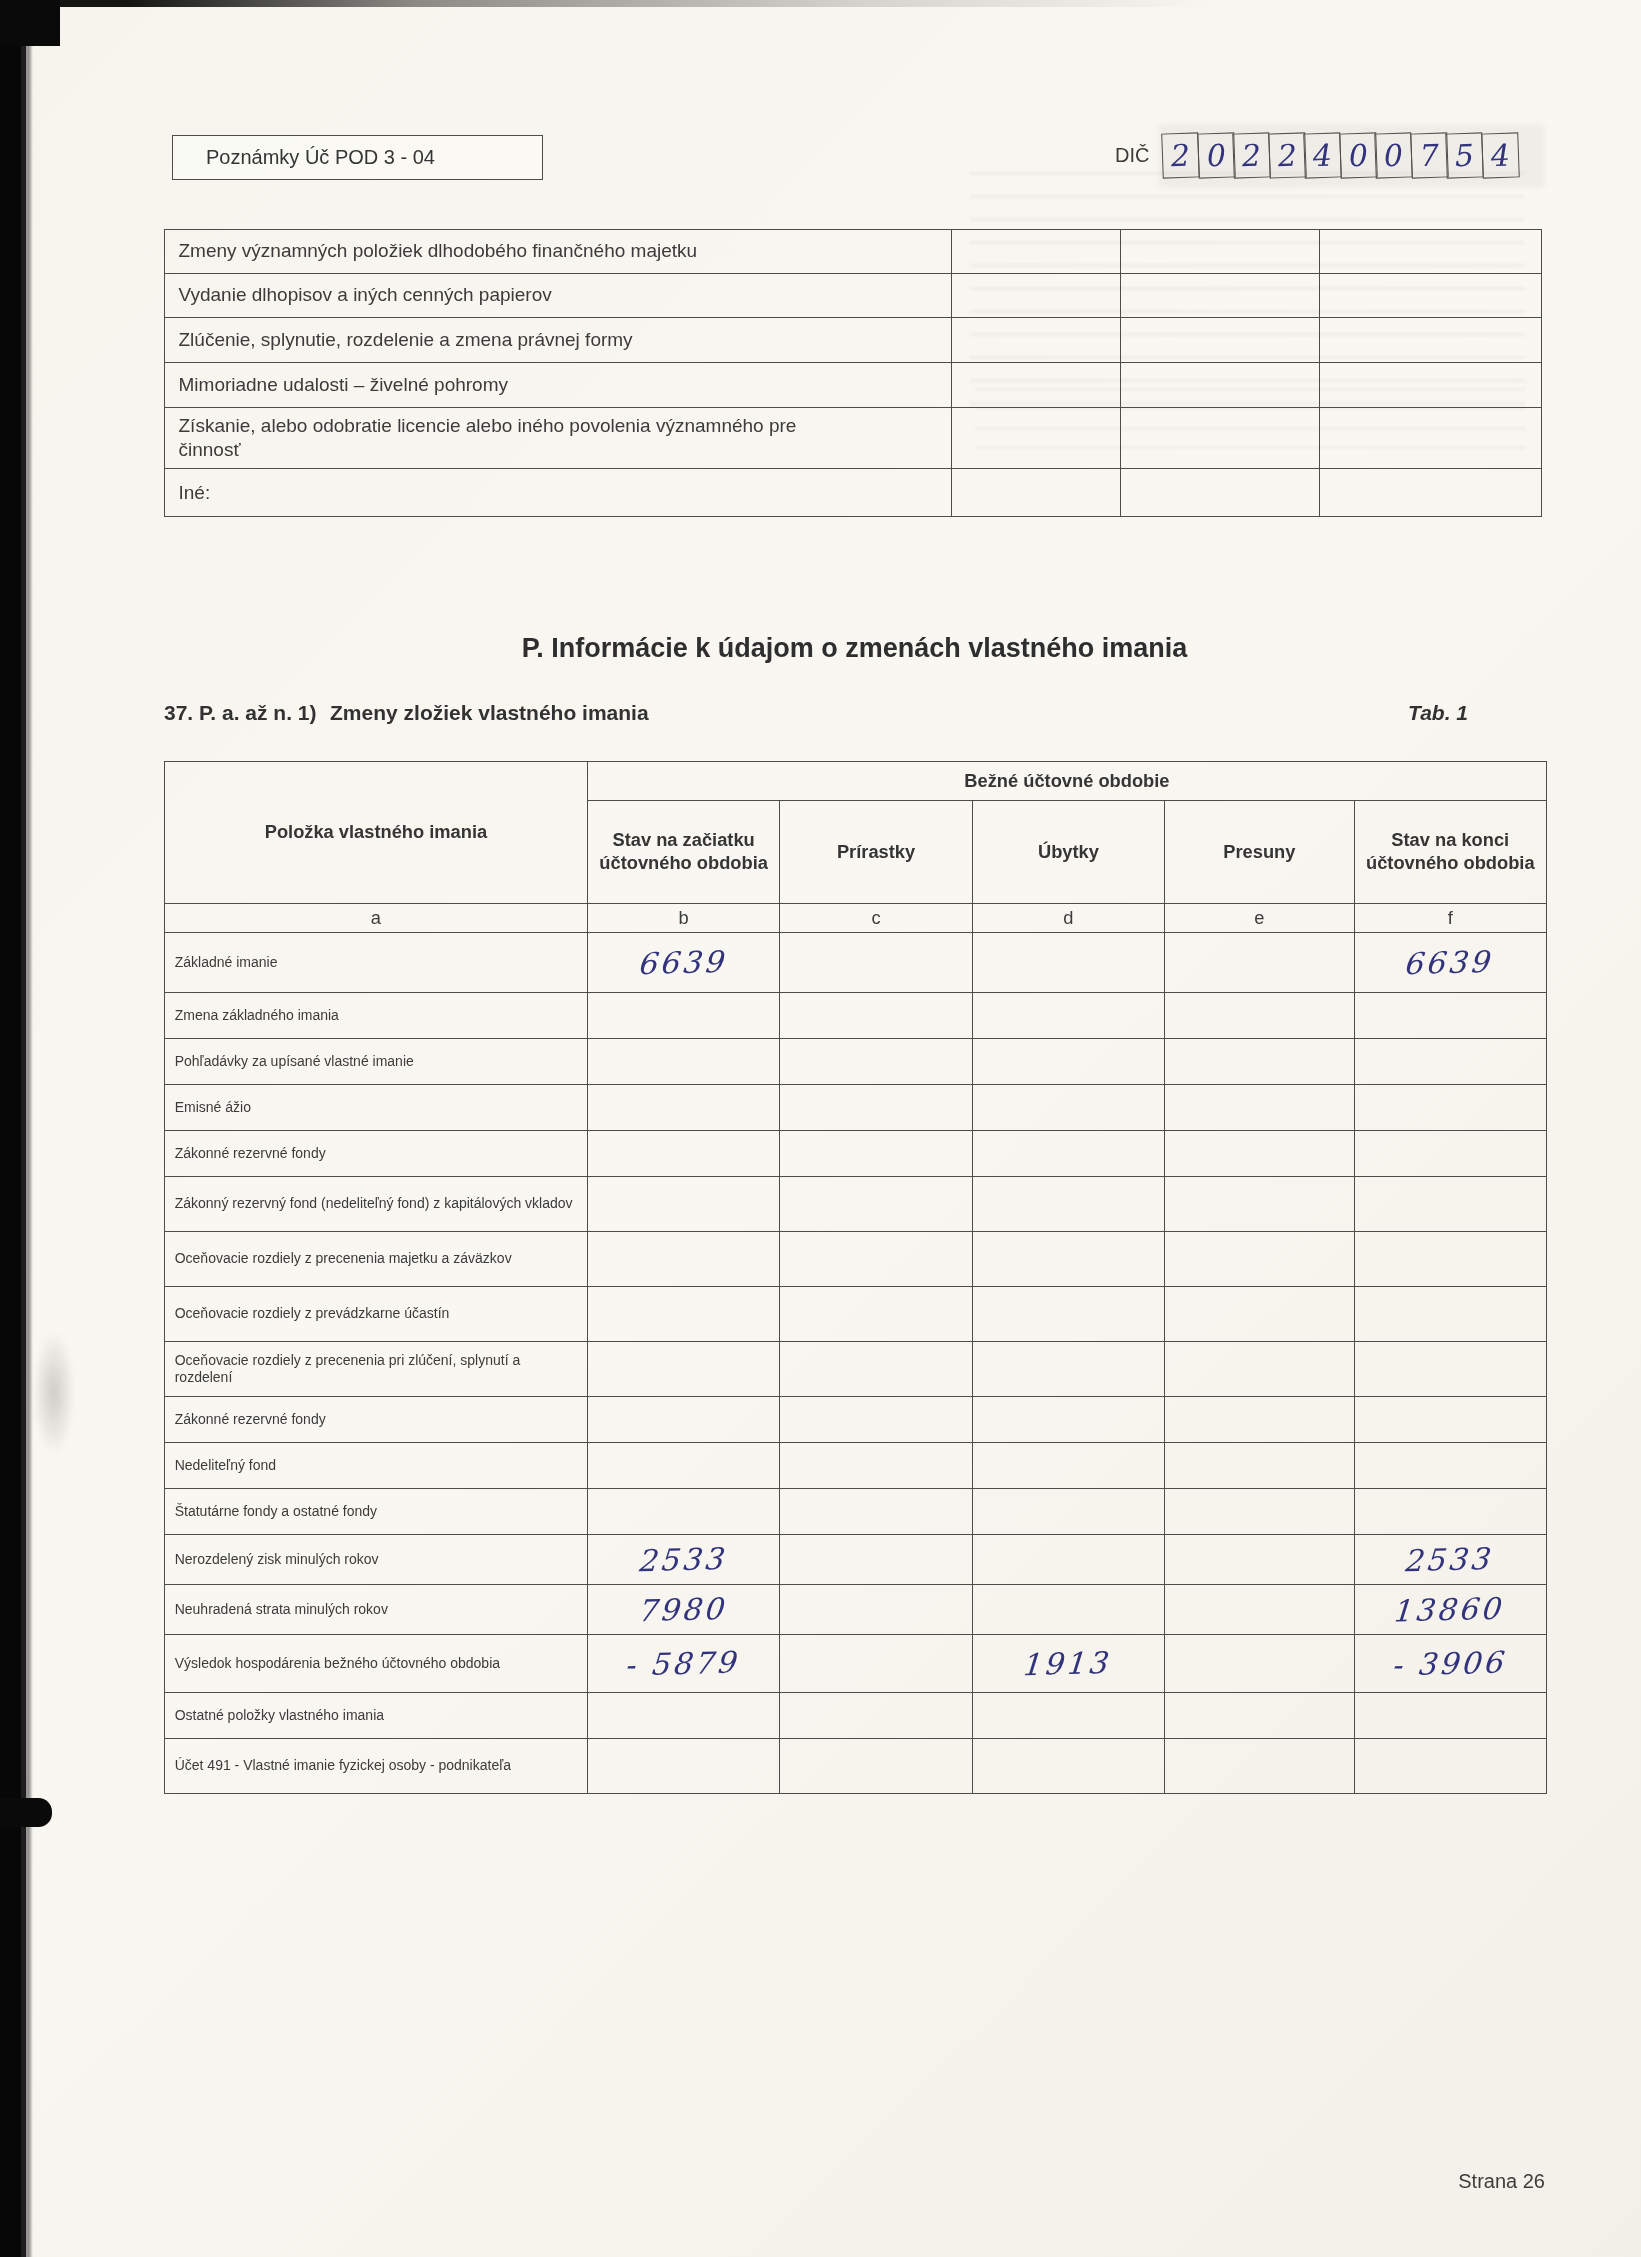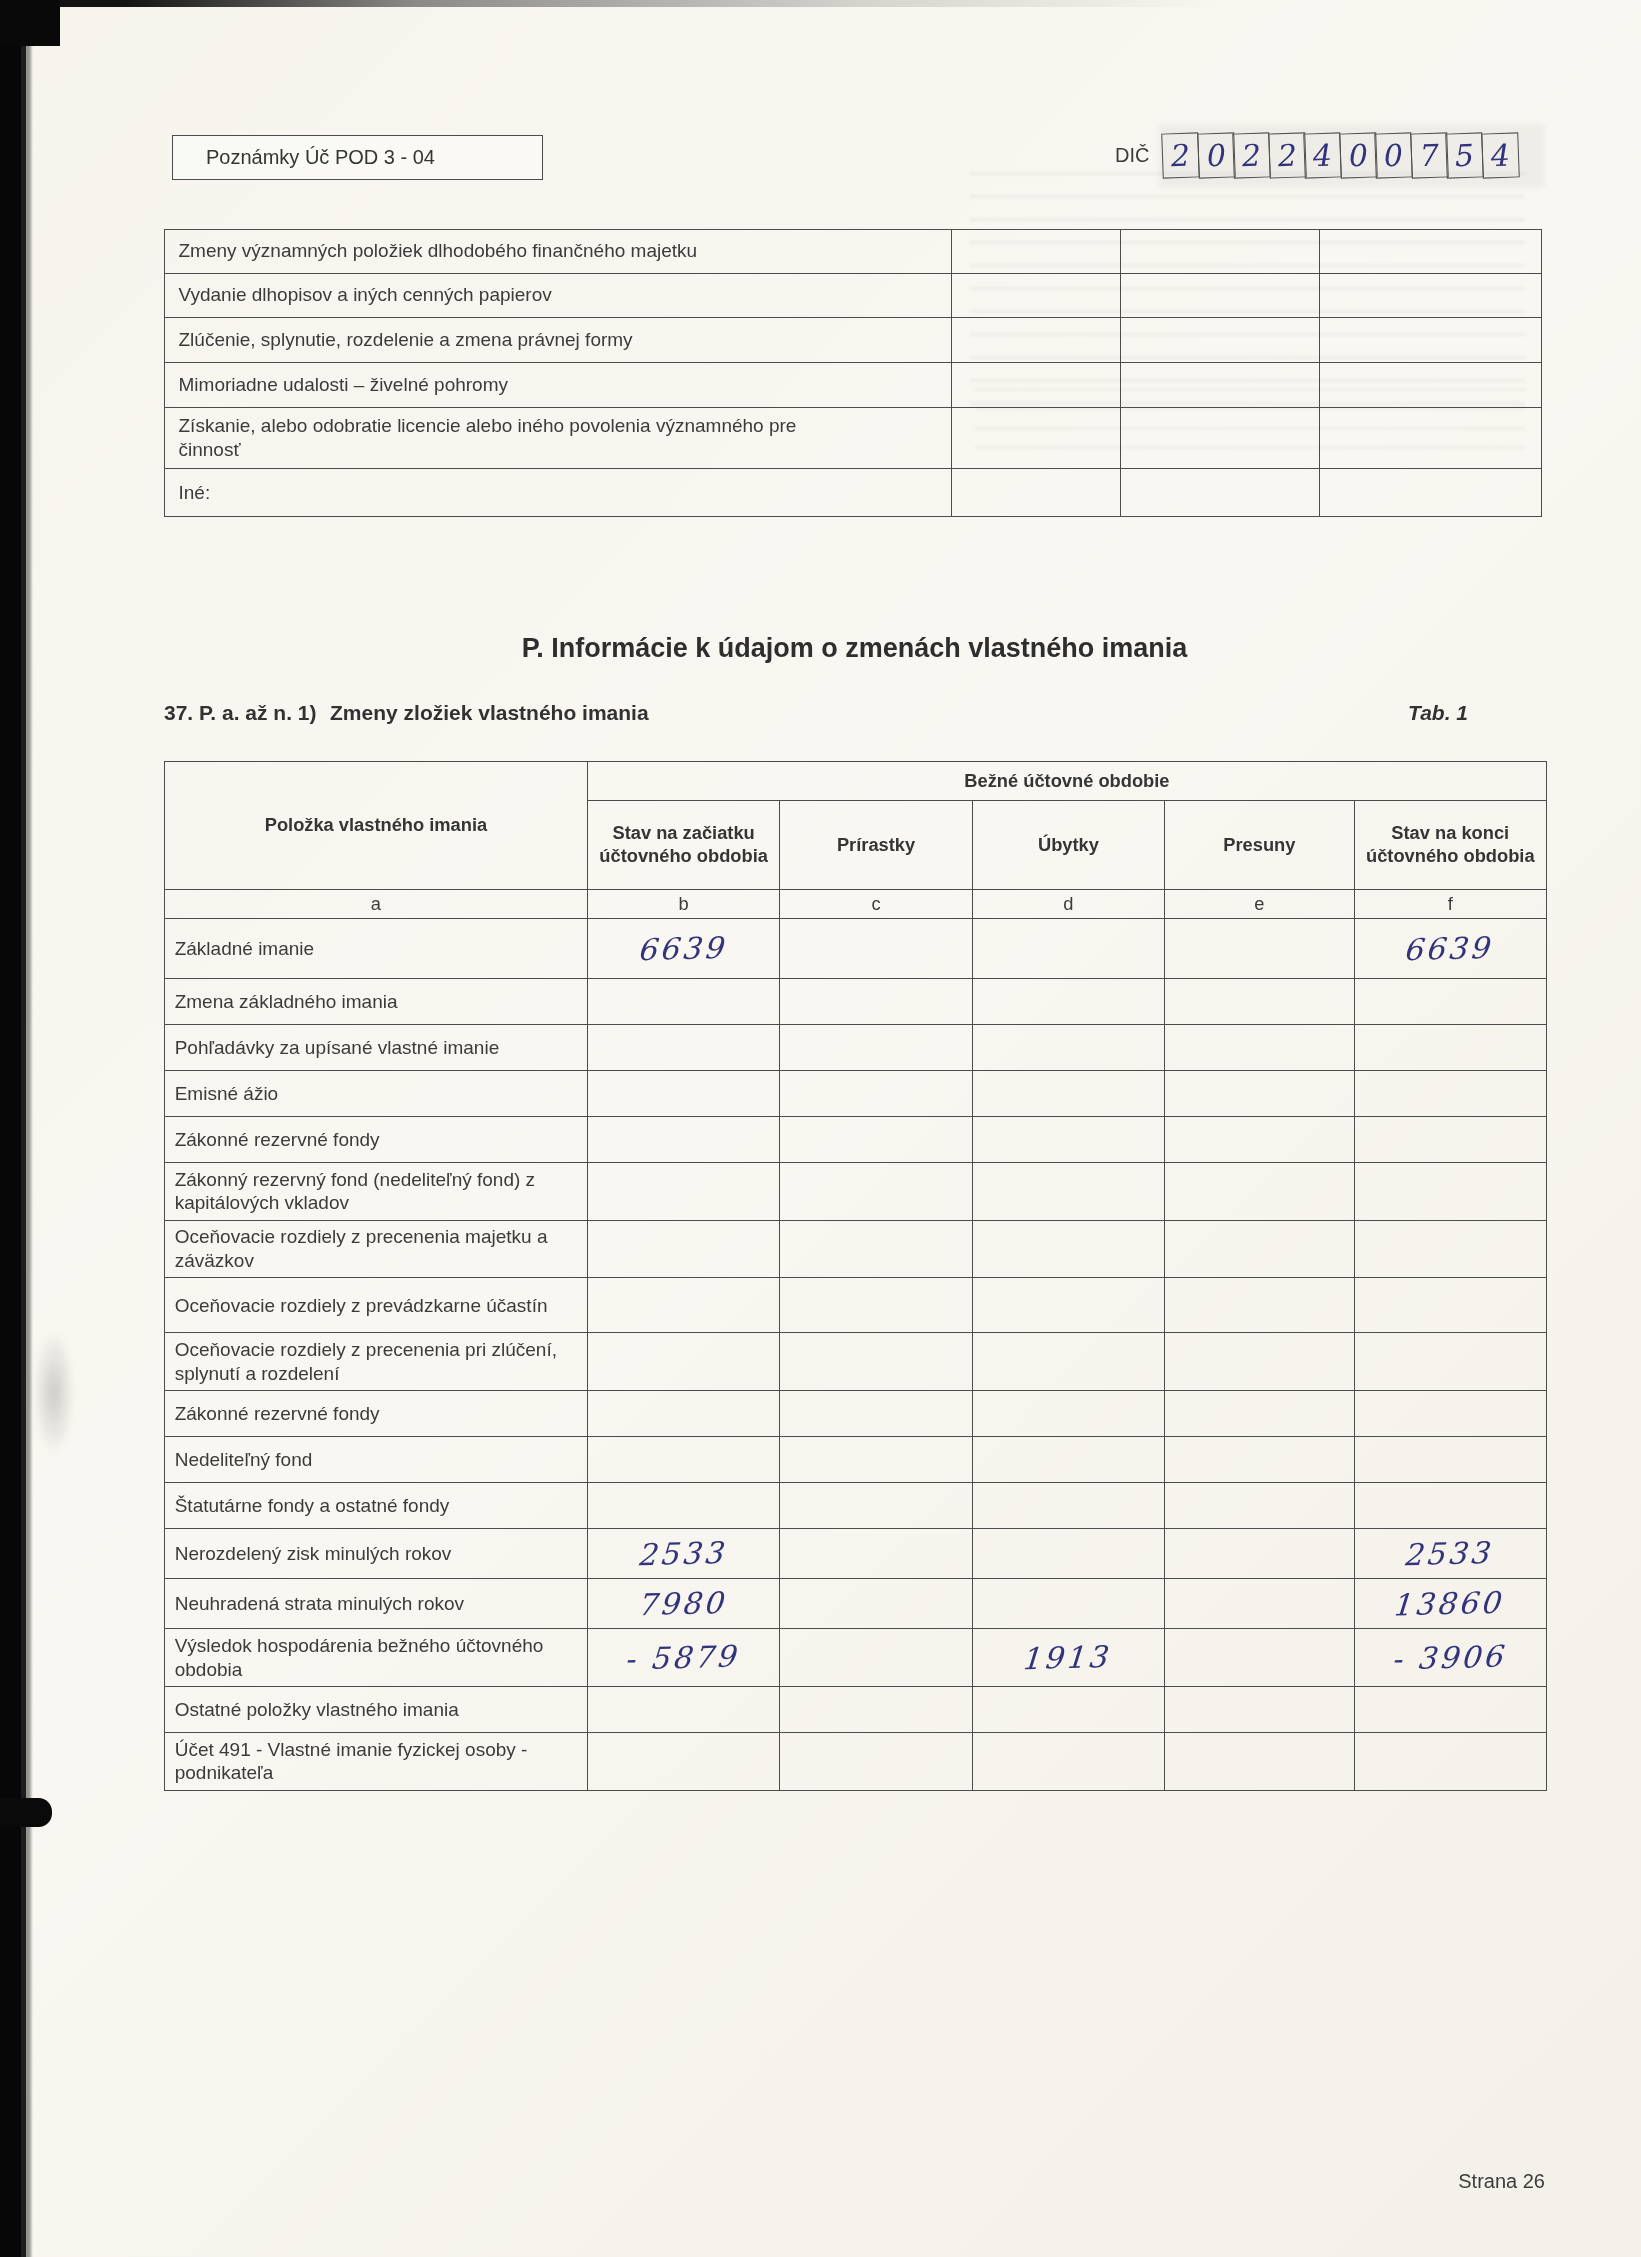--- a/index.html
+++ b/index.html
@@ -56,24 +56,24 @@
   .subtitle-row { position:absolute; left:164px; top:701px; width:1381px; display:flex;
     justify-content:space-between; align-items:baseline; z-index:2; }
   .subtitle-left { font-size:21px; font-weight:bold; color:#323232; }
   .subtitle-left .gap { display:inline-block; width:13.5px; }
   .tab-label { font-size:21px; font-weight:bold; color:#323232; margin-right:77px;font-style:italic; }
 
   .equity-table { position:absolute; left:164px; top:761px; width:1383px; }
   .equity-table th { font-size:18.3px; font-weight:bold; color:#353535; text-align:center;
     vertical-align:middle; padding:3.9px 7.7px; line-height:1.25; }
   .equity-table tr.period-row { height:39px; }
-  .equity-table tr.colhead-row { height:89px; }
+  .equity-table tr.colhead-row { height:103px; }
   .equity-table tr.letters { height:29px; }
   .equity-table tr.letters td { font-size:18.3px; text-align:center; vertical-align:middle; font-weight:normal; color:#3c3c3c; padding:0; }
-  .equity-table td.lbl { padding:4.8px 9.7px; font-size:19px; color:#3b3b3b; vertical-align:middle; line-height:1.24; }
+  .equity-table td.lbl { padding:4.8px 9.7px; font-size:14px; color:#3b3b3b; vertical-align:middle; line-height:1.24; }
   .equity-table td.val { text-align:center; vertical-align:middle; padding:0 3.9px; }
   tr.h48 { height:46px;margin-top:39px; } tr.h52 { height:50px; } tr.h57 { height:55px; }
   tr.h60 { height:58px; } tr.h62 { height:60px; }
 
   .footer { position:absolute; left:1130px; top:2170px; width:415px; text-align:right;
     font-size:20px; color:#3c3c3c; z-index:2; }
 </style>
 </head>
 <body>
 

